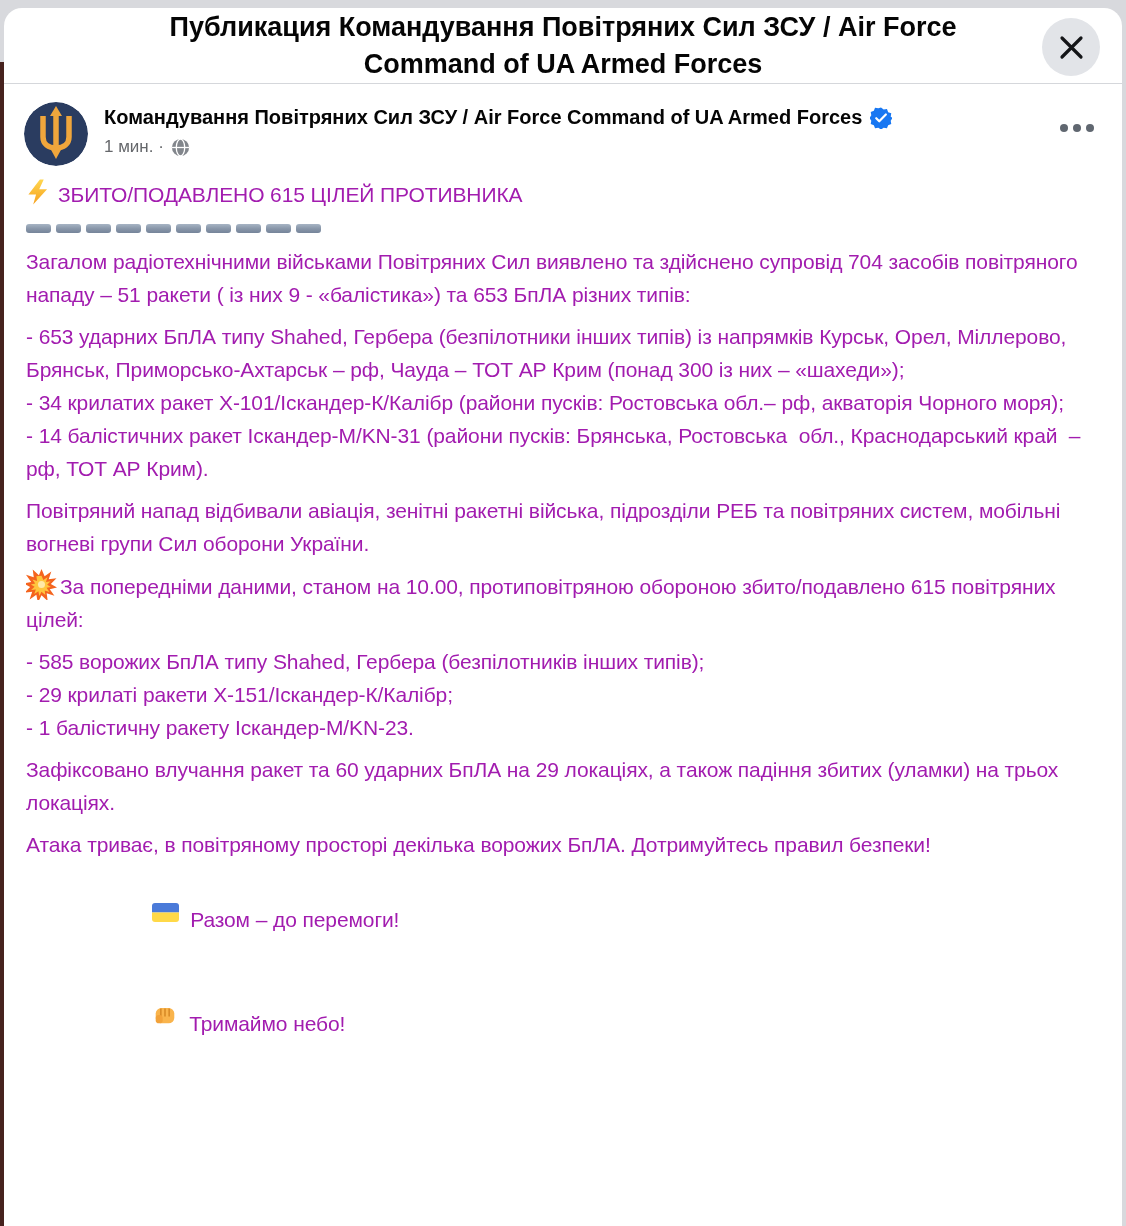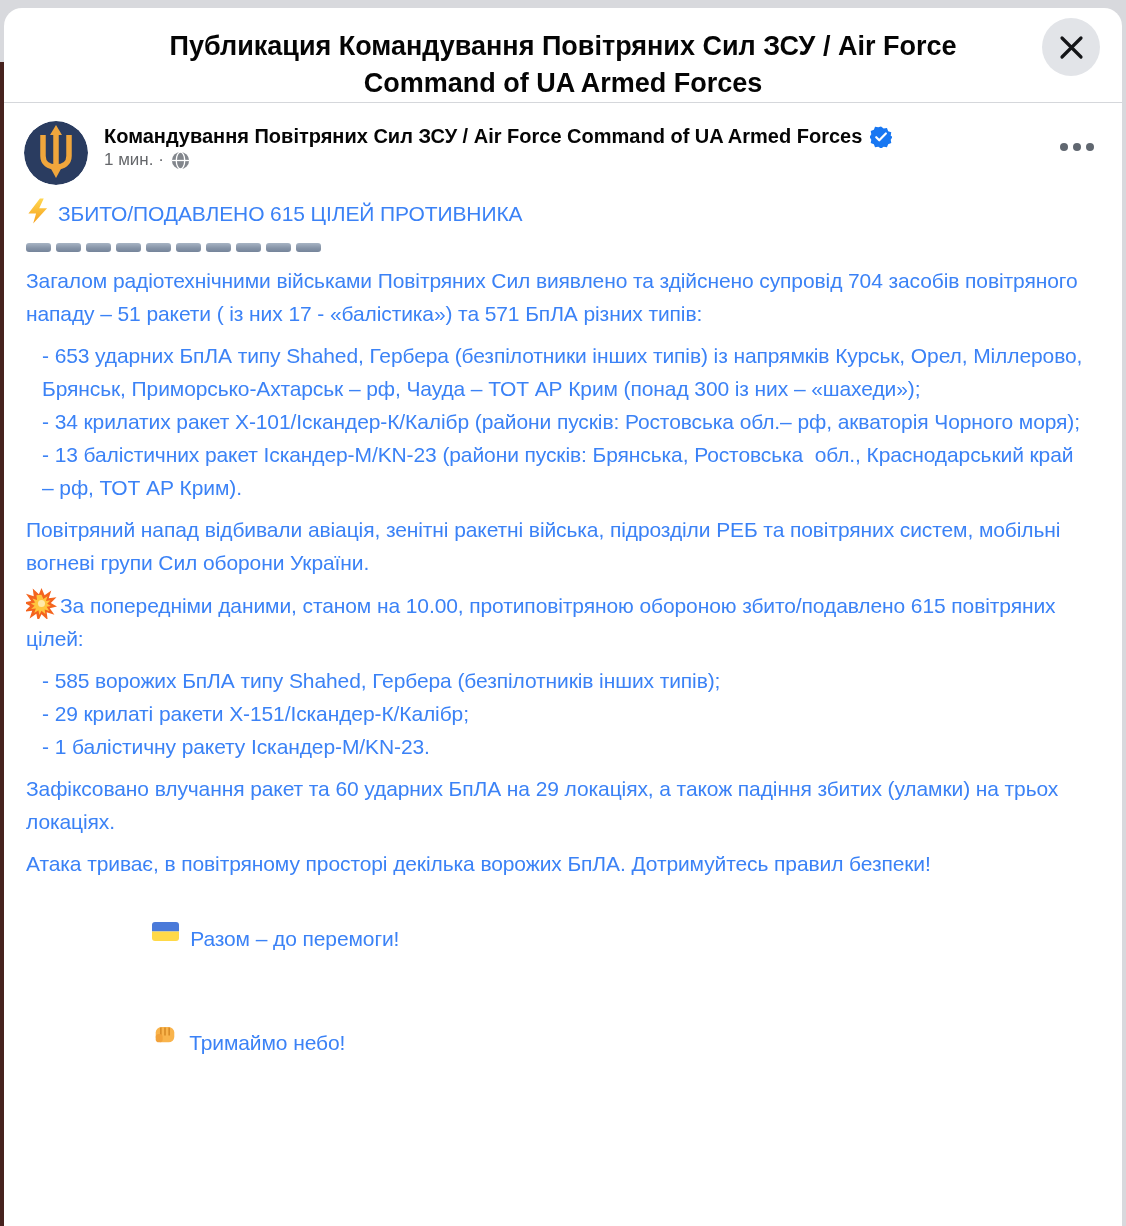--- a/index.html
+++ b/index.html
@@ -16,23 +16,23 @@
     position: absolute; left: 0; top: 62px; width: 4px; height: 1164px;
     background: #46221e;
   }
   .card {
     position: absolute; left: 4px; top: 8px; width: 1118px; height: 1218px;
     background: #ffffff;
     border-radius: 18px 18px 0 0;
   }
   
   .modal-header {
-    position: relative; height: 95px;
+    position: relative; height: 76px;
     border-bottom: 1px solid #d5d7db;
-    display: flex; align-items: flex-end; justify-content: center;
+    display: flex; align-items: center; justify-content: center;
   }
   .modal-title {
     margin: 0; max-width: 900px;
     font-size: 27px; line-height: 37px; font-weight: bold;
     text-align: center; color: #050505;
   }
   .close-btn {
     position: absolute; right: 22px; top: 10px;
     width: 58px; height: 58px; border-radius: 50%;
     background: #e2e4e8; border: none; padding: 0;
@@ -49,37 +49,37 @@
     overflow: hidden; cursor: pointer;
   }
   .author-block { margin-left: 16px; padding-top: 2px; flex: 1; min-width: 0; }
   .author-line {
     display: flex; align-items: center; gap: 8px;
     font-size: 20px; font-weight: bold; line-height: 27px; color: #050505;
   }
   .author-name { cursor: pointer; }
   .verified { display: inline-flex; flex: 0 0 auto; }
   .meta-line {
-    display: flex; align-items: center; gap: 7px;
+    margin-top: 6px; display: flex; align-items: center; gap: 7px;
     font-size: 17px; color: #65676b;
   }
   .timestamp { cursor: pointer; }
   .more-btn {
     background: none; border: none; padding: 8px 6px; margin-top: 12px;
     cursor: pointer; flex: 0 0 auto;
   }
   
   .post-body {
     padding: 12px 28px 0 22px;
     font-size: 21px; line-height: 33px; letter-spacing: -0.1px;
-    color: #3b82f6;
+    color: #a21caf;
   }
   .para { margin: 0 0 9px 0; }
   .pt { white-space: pre-wrap; }
-  .bullets { margin: 0 0 9px 16px; }
+  .bullets { margin: 0 0 9px 0; }
   .bullets .b { white-space: pre-wrap; }
   .dash-row {
     display: flex; align-items: center; gap: 5px;
     height: 16px; margin: 1px 0 9px 0;
   }
   .dash {
     width: 25px; height: 9px; border-radius: 3px;
     background: linear-gradient(180deg, #a7b4c4 0%, #8795a8 55%, #75849a 100%);
   }
   .emoji { display: inline-block; vertical-align: -4px; line-height: 0; }
@@ -181,26 +181,26 @@
         <span class="dash"></span>
         <span class="dash"></span>
         <span class="dash"></span>
         <span class="dash"></span>
         <span class="dash"></span>
         <span class="dash"></span>
         <span class="dash"></span>
       </div>
 
 
-      <p class="para"><span class="pt">Загалом радіотехнічними військами Повітряних Сил виявлено та здійснено супровід 704 засобів повітряного нападу – 51 ракети ( із них 17 - «балістика») та 571 БпЛА різних типів:</span></p>
+      <p class="para"><span class="pt">Загалом радіотехнічними військами Повітряних Сил виявлено та здійснено супровід 704 засобів повітряного нападу – 51 ракети ( із них 9 - «балістика») та 653 БпЛА різних типів:</span></p>
 
       <div class="bullets">
         <div class="b">- 653 ударних БпЛА типу Shahed, Гербера (безпілотники інших типів) із напрямків Курськ, Орел, Міллерово, Брянськ, Приморсько-Ахтарськ – рф, Чауда – ТОТ АР Крим (понад 300 із них – «шахеди»);</div>
         <div class="b">- 34 крилатих ракет Х-101/Іскандер-К/Калібр (райони пусків: Ростовська обл.– рф, акваторія Чорного моря);</div>
-        <div class="b">- 13 балістичних ракет Іскандер-М/KN-23 (райони пусків: Брянська, Ростовська  обл., Краснодарський край  – рф, ТОТ АР Крим).</div>
+        <div class="b">- 14 балістичних ракет Іскандер-М/KN-31 (райони пусків: Брянська, Ростовська  обл., Краснодарський край  – рф, ТОТ АР Крим).</div>
       </div>
 
       <p class="para"><span class="pt">Повітряний напад відбивали авіація, зенітні ракетні війська, підрозділи РЕБ та повітряних систем, мобільні вогневі групи Сил оборони України.</span></p>
 
       <p class="para">
         <span class="emoji boom">
           <svg width="31" height="31" viewBox="0 0 30 30">
             <path d="M15 0l3 7 6.5-4.5-2.5 7.5 7.5-1-5.5 5.5 6 3.5-7 1.5 4.5 6.5-7.5-2.5 1 7.5-6-5.5-3.5 7-1.5-7.5-6.5 4.5 2.5-7.5-7.5 1 5.5-5.5-6-3.5 7-1.5L0 5.5 7.5 8l-1-7.5 6 5.5z" fill="#f4641e"></path>
             <path d="M15 6.5l1.8 4.2 4-2.7-1.5 4.5 4.5-.6-3.3 3.3 3.6 2.1-4.2.9 2.7 4-4.5-1.5.6 4.5-3.7-3.3-2.1 4.2-.9-4.5-4 2.7 1.5-4.5-4.5.6 3.3-3.3-3.6-2.1 4.2-.9-2.7-4 4.5 1.5-.6-4.5z" fill="#ffc53d"></path>
             <circle cx="15" cy="15" r="3.4" fill="#ffe9a8"></circle>

